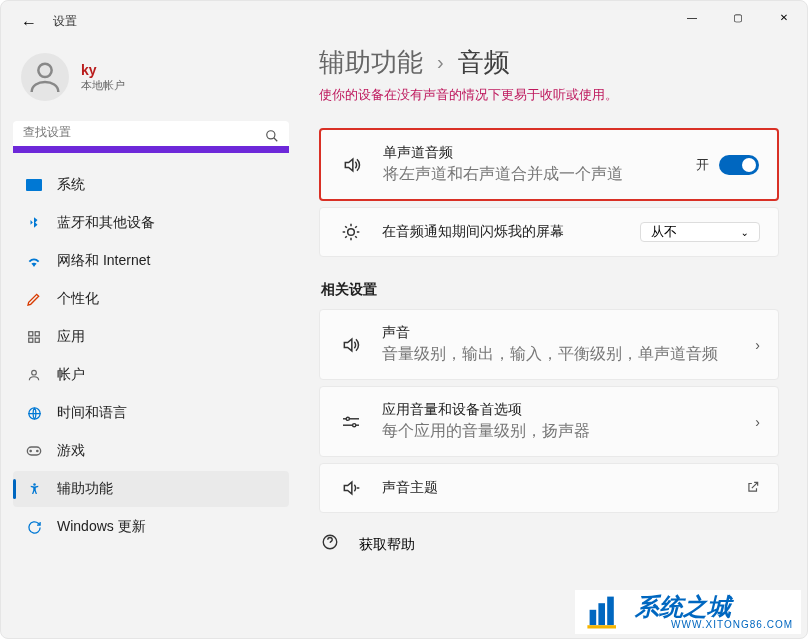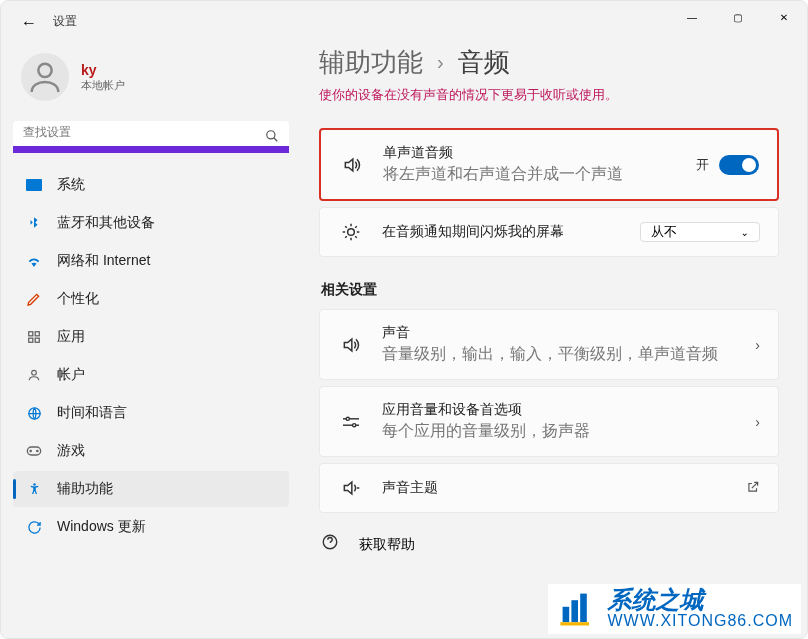--- a/index.html
+++ b/index.html
@@ -42,21 +42,21 @@
 .toggle { width:40px; height:20px; background:#0067c0; border-radius:10px; position:relative; }
 .toggle::after { content:""; position:absolute; width:14px; height:14px; background:#fff; border-radius:50%; right:3px; top:3px; }
 .dropdown { width:120px; height:20px; border:1px solid #ddd; border-radius:4px; display:flex; align-items:center; justify-content:space-between; padding:0 10px; font-size:13px; background:#fff; }
 .section-title { font-size:14px; font-weight:600; margin:24px 0 10px 2px; color:#222; }
 .chevron { font-size:14px; color:#555; }
 .external { font-size:14px; color:#555; }
 .help { display:flex; align-items:flex-end; gap:20px; padding:14px 2px; font-size:14px; }
 .watermark { position:absolute; right:6px; bottom:4px; background:#fff; display:flex; align-items:center; gap:8px; padding:4px 8px; }
 .wm-logo { width:44px; height:36px; }
 .wm-text1 { color:#0067c0; font-size:24px; font-weight:700; font-style:italic; line-height:1; }
-.wm-text2 { color:#0067c0; font-size:16px; letter-spacing:1px; }
+.wm-text2 { color:#0067c0; font-size:10px; letter-spacing:1px;margin-left:36px; }
 </style>
 </head>
 <body>
 
 <div class="window">
   <div class="titlebar">
     <div class="back-btn">←</div>
     <div class="app-title">设置</div>
     <div class="win-controls">
       <div class="win-btn">—</div>

